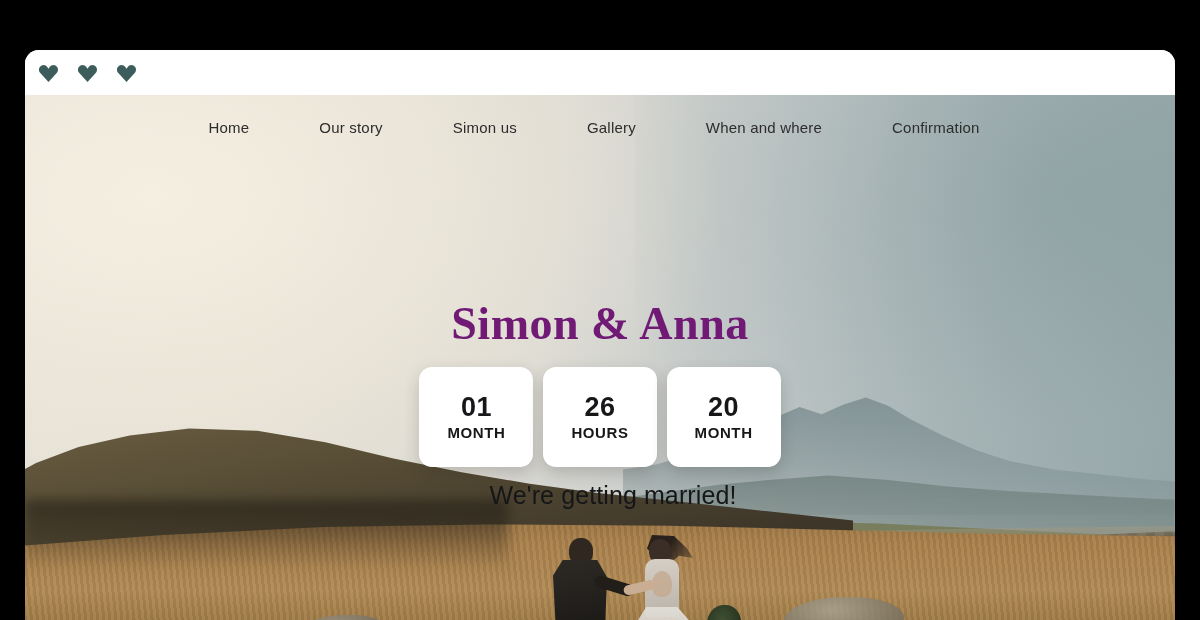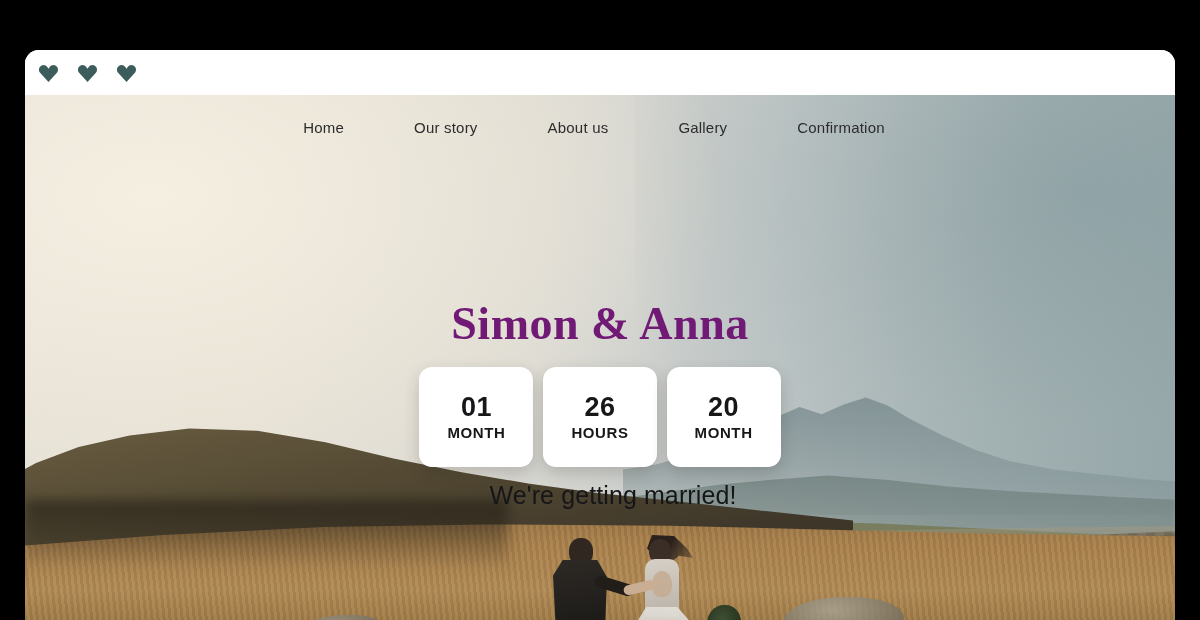--- a/index.html
+++ b/index.html
@@ -460,22 +460,23 @@
           <div class="bouquet"></div>
         </div>
       </div>
     </div>
 
     <div id="hero-content">
 
       <nav id="main-nav">
         <span class="nav-item">Home</span>
         <span class="nav-item">Our story</span>
-        <span class="nav-item">About us</span>
+        <span class="nav-item">Simon us</span>
         <span class="nav-item">Gallery</span>
+        <span class="nav-item">When and where</span>
         <span class="nav-item">Confirmation</span>
       </nav>
 
       <h1 id="couple-names">Simon &amp; Anna</h1>
 
       <div id="countdown">
         <div class="countdown-card">
           <span class="countdown-value">01</span>
           <span class="countdown-label">MONTH</span>
         </div>

